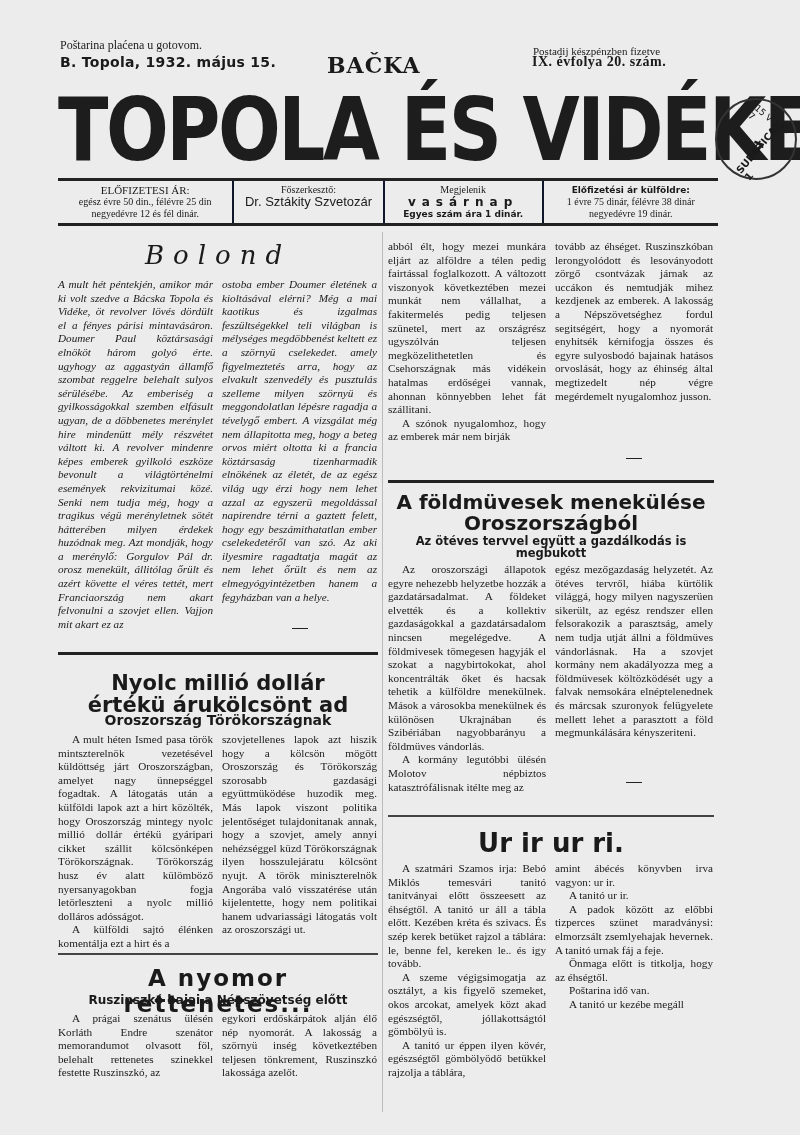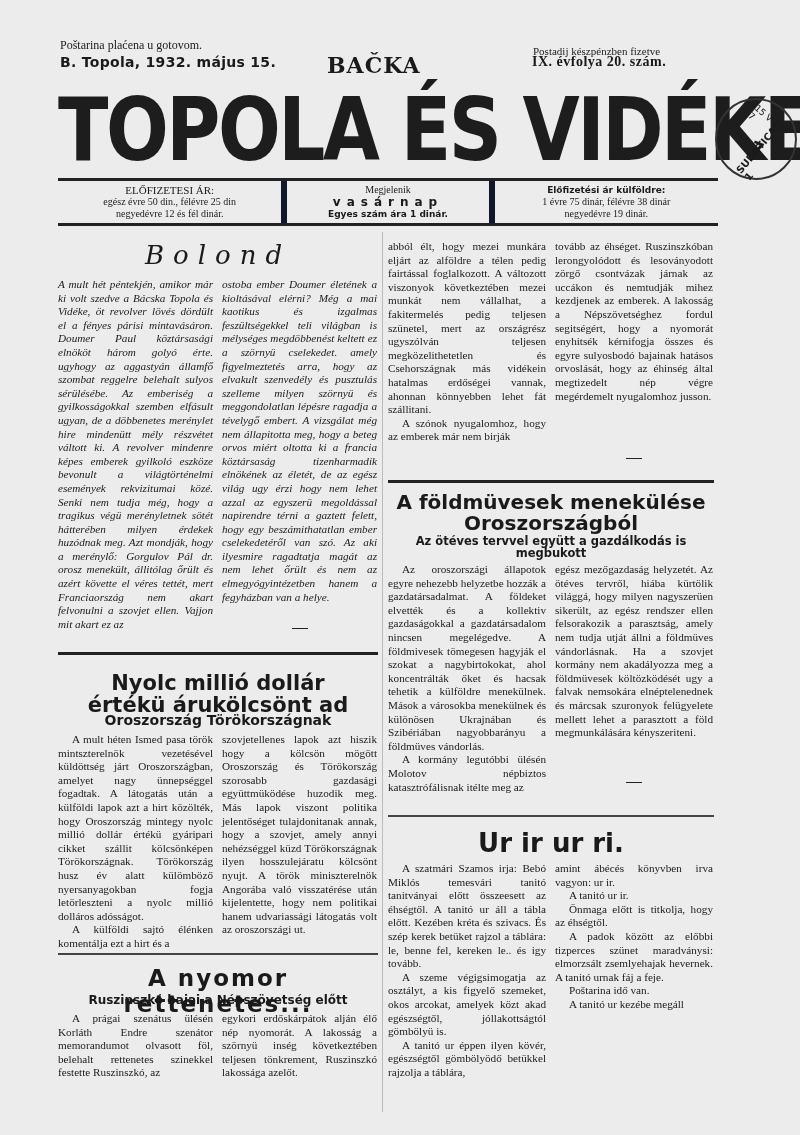--- a/index.html
+++ b/index.html
@@ -9,21 +9,21 @@
   .top-left-2{left:60px;top:54px;font-size:14px;font-weight:bold;font-family:"DejaVu Sans",sans-serif;letter-spacing:.3px;text-align:center;}
   .top-center{left:327px;top:52px;font-size:22px;font-weight:bold;font-family:"DejaVu Serif",serif;letter-spacing:1px;}
   .top-right-1{left:533px;top:45px;font-size:11px;font-family:"Liberation Serif",serif;}
   .top-right-2{left:532px;top:54px;font-size:14px;font-weight:bold;font-family:Liberation Serif, serif;letter-spacing:.5px;}
   .masthead{left:58px;top:84px;width:660px;height:92px;font-family:"DejaVu Sans",sans-serif;font-weight:bold;font-size:88px;line-height:92px;color:#1d1d1d;transform:scaleX(.84) scaleY(1.0);transform-origin:left top;letter-spacing:-3px;white-space:nowrap;}
   .stamp{left:715px;top:98px;width:78px;height:78px;border:2px solid #333;border-radius:50%;font-family:"DejaVu Sans",sans-serif;font-size:9px;}
   .stamp .s1{position:absolute;left:14px;top:40px;transform:rotate(-50deg);font-weight:bold;font-size:10px;}
   .stamp .s2{position:absolute;left:30px;top:16px;transform:rotate(40deg);font-size:9px;}
   .stamp .s3{position:absolute;left:34px;top:38px;font-size:18px;font-weight:bold;transform:rotate(20deg);}
   .info{left:58px;top:178px;width:660px;height:42px;display:flex;border-top:3px solid #222;border-bottom:3px solid #222;font-family:"Liberation Serif",serif;font-size:10px;}
-  .info .cell{flex:1;text-align:center;padding-top:3px;line-height:12px;border-right:6px solid #0f172a;}
+  .info .cell{flex:1;text-align:center;padding-top:3px;line-height:12px;border-right:2px solid #0f172a;}
   .info .cell:last-child{border-right:none;}
   .info .bold-serif{font-size:13px;font-family:"Liberation Sans",sans-serif;}
   .info .spaced{font-weight:bold;letter-spacing:6px;font-size:12px;font-family:"DejaVu Sans",sans-serif;}
   .info .b{font-weight:bold;font-family:"DejaVu Sans",sans-serif;font-size:9px;}
   .col-text{font-family:"Liberation Serif",serif;font-size:11.2px;line-height:13.6px;text-align:justify;}
   .italic{font-style:italic;}
   .title-script{left:145px;top:240px;font-family:"DejaVu Serif",serif;font-style:italic;font-size:26px;letter-spacing:9px;}
   .h-big{font-family:"DejaVu Sans",sans-serif;font-weight:bold;text-align:center;}
   .dash{width:16px;height:1px;background:#222;}
   p{margin:0;}
@@ -44,20 +44,24 @@
   <span class="s1">SUBOTICA 1</span>
   <span class="s2">15 V 32 - 7</span>
   <span class="s3">7</span>
 </div>
 
 <div class="abs info">
   <div class="cell">
     <div style="font-size:11px;">ELŐFIZETESI ÁR:</div>
     <div>egész évre 50 din., félévre 25 din</div>
     <div>negyedévre 12 és fél dinár.</div>
+  </div>
+  <div class="cell" style="flex:.85">
+    <div>Főszerkesztő:</div>
+    <div class="bold-serif">Dr. Sztákity Szvetozár</div>
   </div>
   <div class="cell" style="flex:.9">
     <div>Megjelenik</div>
     <div class="spaced">vasárnap</div>
     <div class="b">Egyes szám ára 1 dinár.</div>
   </div>
   <div class="cell">
     <div class="b">Előfizetési ár külföldre:</div>
     <div>1 évre 75 dinár, félévre 38 dinár</div>
     <div>negyedévre 19 dinár.</div>
@@ -111,19 +115,19 @@
 
 <div class="abs h-big" style="left:388px;top:828px;width:326px;font-size:26px;">Ur ir ur ri.</div>
 <div class="abs col-text" style="left:388px;top:862px;width:158px;">
   <p class="indent">A szatmári Szamos irja: Bebó Miklós temesvári tanitó tanitványai előtt összeesett az éhségtől. A tanitó ur áll a tábla előtt. Kezében kréta és szivacs. És szép kerek betüket rajzol a táblára: le, benne fel, kereken le.. és igy tovább.</p>
   <p class="indent">A szeme végigsimogatja az osztályt, a kis figyelő szemeket, okos arcokat, amelyek közt akad egészségtől, jóllakottságtól gömbölyü is.</p>
   <p class="indent">A tanitó ur éppen ilyen kövér, egészségtől gömbölyödő betükkel rajzolja a táblára,</p>
 </div>
 <div class="abs col-text" style="left:555px;top:862px;width:158px;">
   <p>amint ábécés könyvben irva vagyon: ur ir.</p>
   <p class="indent">A tanitó ur ir.</p>
+  <p class="indent">A padok között az előbbi tizperces szünet maradványsi: elmorzsált zsemlyehajak hevernek. A tanitó urnak fáj a feje.</p>
   <p class="indent">Önmaga előtt is titkolja, hogy az éhségtől.</p>
-  <p class="indent">A padok között az előbbi tizperces szünet maradványsi: elmorzsált zsemlyehajak hevernek. A tanitó urnak fáj a feje.</p>
   <p class="indent">Poštarina idő van.</p>
   <p class="indent">A tanitó ur kezébe megáll</p>
 </div>
 
 <div class="abs" style="left:382px;top:232px;width:1px;height:880px;background:#bbb;"></div>
 
 </body></html>

